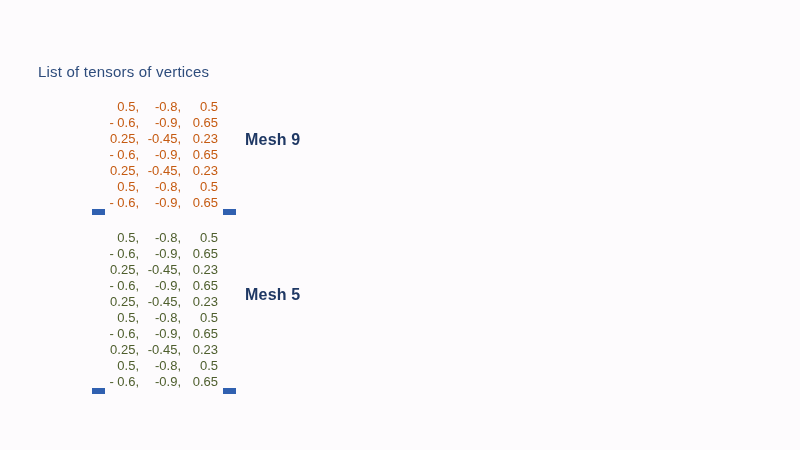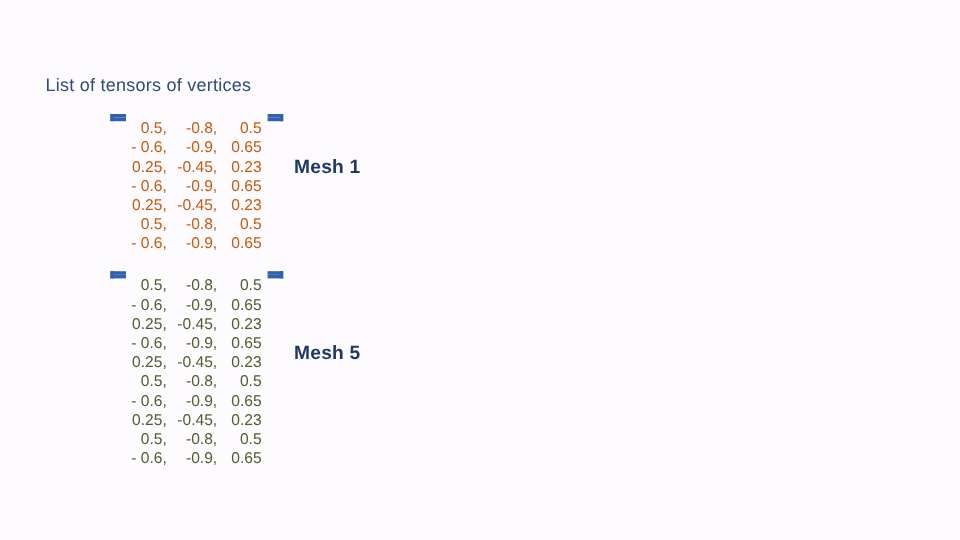--- a/index.html
+++ b/index.html
@@ -27,21 +27,21 @@
   .mesh-block {
     position: absolute;
     left: 62px;
     display: flex;
     align-items: center;
   }
   .mesh-block.mesh1 { top: 95px; }
   .mesh-block.mesh2 { top: 226px; }
   .matrix {
     display: flex;
-    align-items: flex-start;
+    align-items: flex-end;
     padding-left: 30px;
   }
   .bracket {
     width: 10px;
     flex: 0 0 10px;
   }
   .bracket.left {
     border-left: 3px solid var(--bracket, #3060b0);
     border-top: 3px solid var(--bracket, #3060b0);
     border-bottom: 3px solid var(--bracket, #3060b0);
@@ -76,21 +76,21 @@
 <div class="slide">
 
   <div class="title">List of tensors of vertices</div>
 
   <section class="mesh-block mesh1">
     <div class="matrix">
       <span class="bracket left"></span>
       <div class="grid" style="color: rgb(197, 90, 17);"><span>0.5,</span><span>-0.8,</span><span>0.5</span><span>- 0.6,</span><span>-0.9,</span><span>0.65</span><span>0.25,</span><span>-0.45,</span><span>0.23</span><span>- 0.6,</span><span>-0.9,</span><span>0.65</span><span>0.25,</span><span>-0.45,</span><span>0.23</span><span>0.5,</span><span>-0.8,</span><span>0.5</span><span>- 0.6,</span><span>-0.9,</span><span>0.65</span></div>
       <span class="bracket right"></span>
     </div>
-    <div class="mesh-label">Mesh 1</div>
+    <div class="mesh-label">Mesh 9</div>
   </section>
 
   <section class="mesh-block mesh2">
     <div class="matrix">
       <span class="bracket left"></span>
       <div class="grid" style="color: rgb(78, 94, 45);"><span>0.5,</span><span>-0.8,</span><span>0.5</span><span>- 0.6,</span><span>-0.9,</span><span>0.65</span><span>0.25,</span><span>-0.45,</span><span>0.23</span><span>- 0.6,</span><span>-0.9,</span><span>0.65</span><span>0.25,</span><span>-0.45,</span><span>0.23</span><span>0.5,</span><span>-0.8,</span><span>0.5</span><span>- 0.6,</span><span>-0.9,</span><span>0.65</span><span>0.25,</span><span>-0.45,</span><span>0.23</span><span>0.5,</span><span>-0.8,</span><span>0.5</span><span>- 0.6,</span><span>-0.9,</span><span>0.65</span></div>
       <span class="bracket right"></span>
     </div>
     <div class="mesh-label">Mesh 5</div>
   </section>

